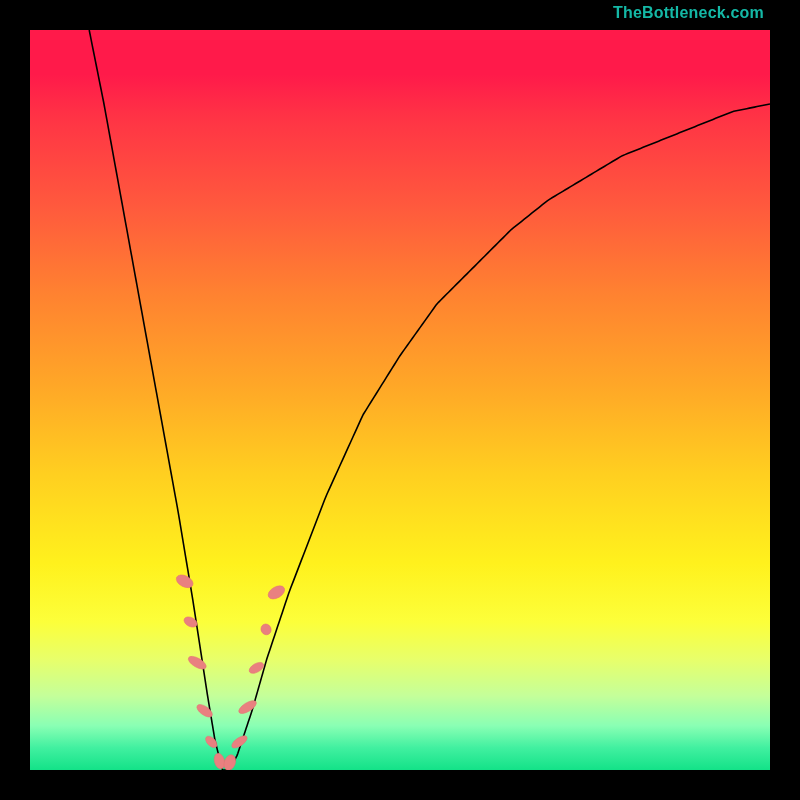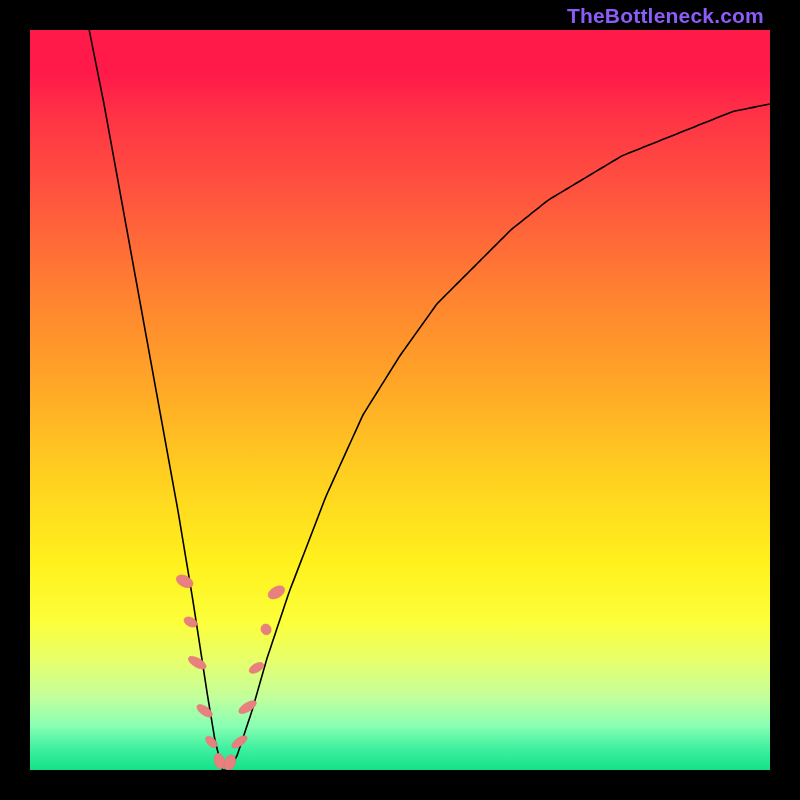--- a/index.html
+++ b/index.html
@@ -14,21 +14,21 @@
       #ff8330 36%,
       #ffa727 48%,
       #ffcf20 60%,
       #fff11d 72%,
       #fcff3a 80%,
       #e8ff6a 85%,
       #c4ff9a 90%,
       #8affb4 94%,
       #41f0a0 97%,
       #13e288 100%)}
-  .watermark{position:absolute;top:4px;right:36px;color:#8b5cf6;font-size:21px;font-weight:600;letter-spacing:.2px}
+  .watermark{position:absolute;top:4px;right:36px;color:#14b8a6;font-size:16px;font-weight:600;letter-spacing:.2px}
   svg.curve{position:absolute;left:30px;top:30px;width:740px;height:740px}
   svg .stroke{fill:none;stroke:#000;stroke-width:1.6}
   svg .bead{fill:#e98080;stroke:#e47272;stroke-width:.5}
 </style>
 </head>
 <body>
 
 <div class="frame">
   <div class="plot">
     <div class="gradient"></div>

